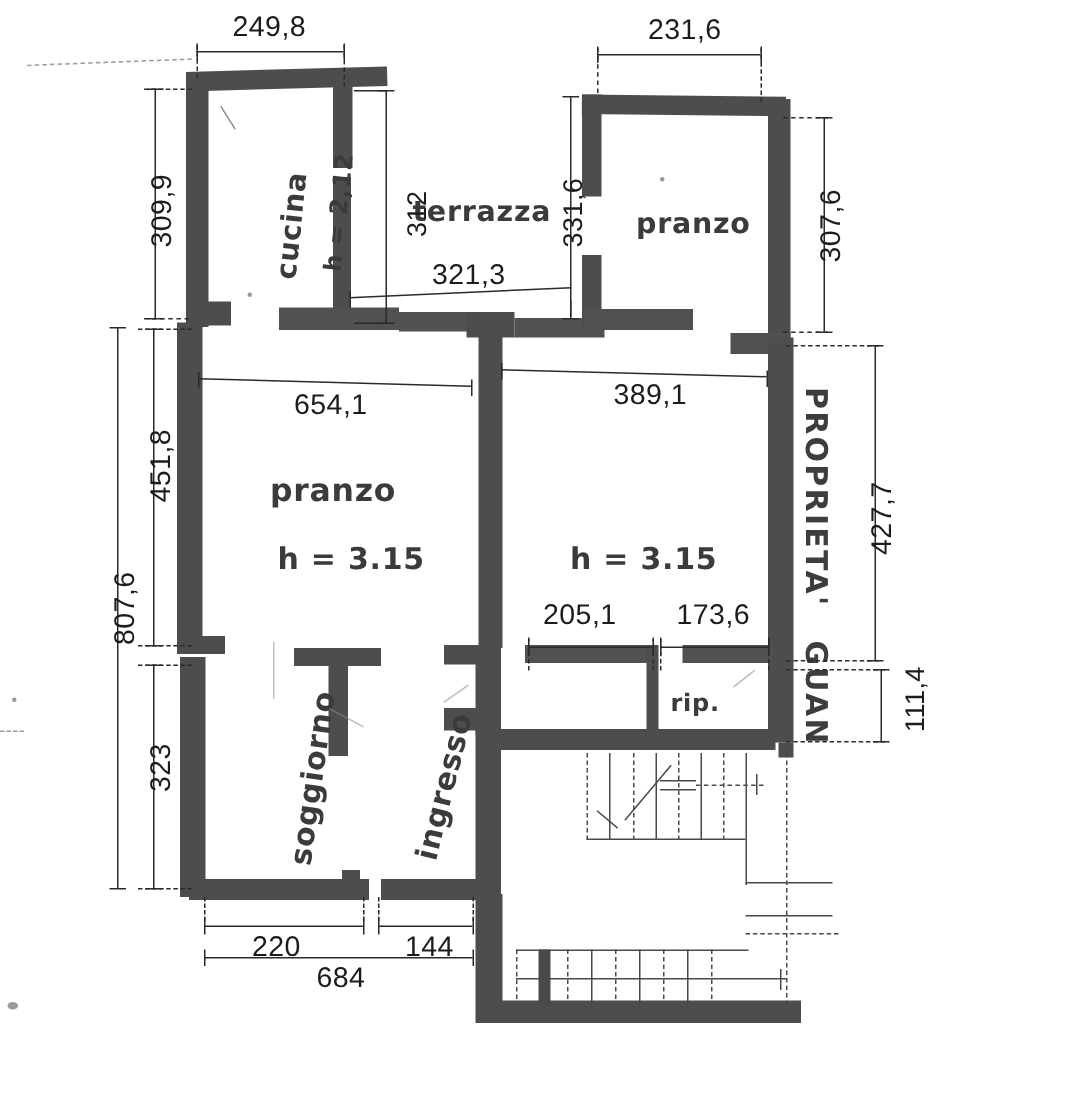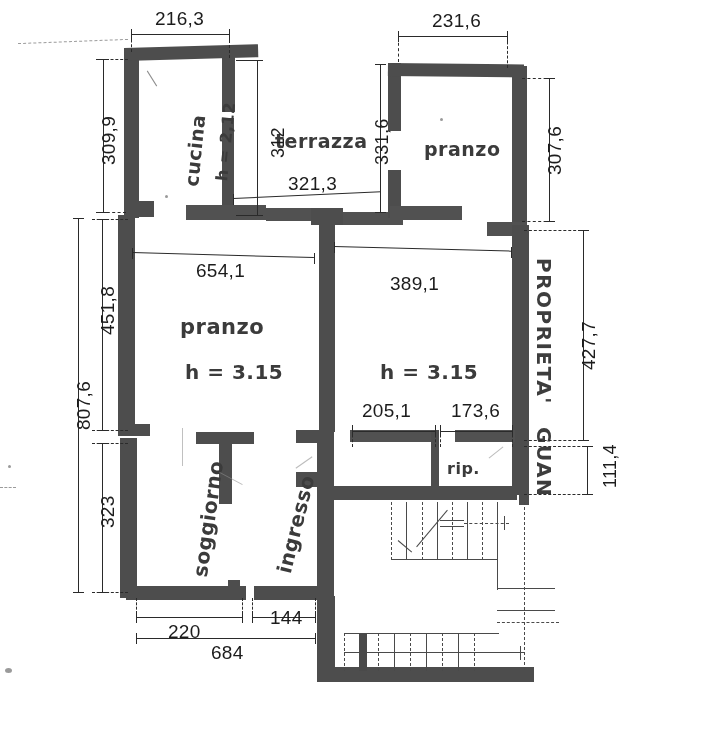--- a/index.html
+++ b/index.html
@@ -170,21 +170,21 @@
   <div class="rlabel small" style="left:447px;top:459px;">rip.</div>
 
   <div class="prop" style="left:556px;top:258px;transform:rotate(90deg);">PROPRIETA'</div>
   <div class="prop" style="left:556px;top:427px;transform:rotate(90deg);">GUAN</div>
 
   <div class="ext v" style="left:131px;top:30px;height:22px;"></div>
   <div class="ext v" style="left:229px;top:30px;height:28px;"></div>
   <div class="bar" style="position:absolute;left:131px;top:34px;width:98px;height:1px;background:#2a2a2a;"></div>
   <div class="tick h" style="left:131px;top:29px;"></div>
   <div class="tick h" style="left:229px;top:29px;"></div>
-  <div class="dimtxt" style="left:155px;top:8px;">216,3</div>
+  <div class="dimtxt" style="left:155px;top:8px;">249,8</div>
 
   <div class="ext v" style="left:398px;top:32px;height:30px;"></div>
   <div class="ext v" style="left:507px;top:32px;height:36px;"></div>
   <div class="bar" style="position:absolute;left:398px;top:36px;width:109px;height:1px;background:#2a2a2a;"></div>
   <div class="tick h" style="left:398px;top:31px;"></div>
   <div class="tick h" style="left:507px;top:31px;"></div>
   <div class="dimtxt" style="left:432px;top:10px;">231,6</div>
 
   <div class="ext h" style="left:96px;top:59px;width:32px;"></div>
   <div class="ext h" style="left:96px;top:212px;width:30px;"></div>
@@ -232,21 +232,21 @@
   <div class="dimtxt rot" style="left:600px;top:488px;transform:rotate(-90deg);font-size:18px;">111,4</div>
 
   <div class="bar" style="position:absolute;left:132px;top:252px;width:182px;height:1px;background:#2a2a2a;transform:rotate(1.6deg);transform-origin:0 0;"></div>
   <div class="tick h" style="left:132px;top:248px;"></div>
   <div class="tick h" style="left:314px;top:253px;"></div>
   <div class="dimtxt" style="left:196px;top:260px;">654,1</div>
 
   <div class="bar" style="position:absolute;left:334px;top:246px;width:177px;height:1px;background:#2a2a2a;transform:rotate(1.5deg);transform-origin:0 0;"></div>
   <div class="tick h" style="left:334px;top:242px;"></div>
   <div class="tick h" style="left:511px;top:247px;"></div>
-  <div class="dimtxt" style="left:390px;top:253px;margin-top:20px;">389,1</div>
+  <div class="dimtxt" style="left:409px;top:253px;">389,1</div>
 
   <div class="ext h" style="left:92px;top:219px;width:36px;"></div>
   <div class="ext h" style="left:92px;top:430px;width:36px;"></div>
   <div class="bar" style="position:absolute;left:102px;top:219px;width:1px;height:211px;background:#2a2a2a;"></div>
   <div class="tick v" style="left:97px;top:219px;"></div>
   <div class="tick v" style="left:97px;top:430px;"></div>
   <div class="dimtxt rot" style="left:97px;top:335px;transform:rotate(-90deg);">451,8</div>
 
   <div class="ext h" style="left:92px;top:443px;width:36px;"></div>
   <div class="ext h" style="left:92px;top:592px;width:36px;"></div>
@@ -279,21 +279,21 @@
   <div class="bar" style="position:absolute;left:136px;top:617px;width:106px;height:1px;background:#2a2a2a;"></div>
   <div class="tick h" style="left:136px;top:612px;"></div>
   <div class="tick h" style="left:242px;top:612px;"></div>
   <div class="dimtxt" style="left:168px;top:621px;text-align:right;">220</div>
 
   <div class="ext v" style="left:252px;top:598px;height:16px;"></div>
   <div class="ext v" style="left:315px;top:598px;height:16px;"></div>
   <div class="bar" style="position:absolute;left:252px;top:617px;width:63px;height:1px;background:#2a2a2a;"></div>
   <div class="tick h" style="left:252px;top:612px;"></div>
   <div class="tick h" style="left:315px;top:612px;"></div>
-  <div class="dimtxt" style="left:270px;top:607px;">144</div>
+  <div class="dimtxt" style="left:270px;top:621px;">144</div>
 
   <div class="bar" style="position:absolute;left:136px;top:638px;width:179px;height:1px;background:#2a2a2a;"></div>
   <div class="tick h" style="left:136px;top:633px;"></div>
   <div class="tick h" style="left:315px;top:633px;"></div>
   <div class="dimtxt" style="left:211px;top:642px;">684</div>
 
   <div class="hatch" style="left:143px;top:78px;width:18px;height:1px;transform:rotate(58deg);"></div>
   <div class="hatch" style="left:182px;top:428px;width:1px;height:38px;opacity:.55;"></div>
   <div class="hatch" style="left:218px;top:478px;width:26px;height:1px;transform:rotate(28deg);opacity:.6;"></div>
   <div class="hatch" style="left:294px;top:462px;width:20px;height:1px;transform:rotate(-35deg);opacity:.6;"></div>

